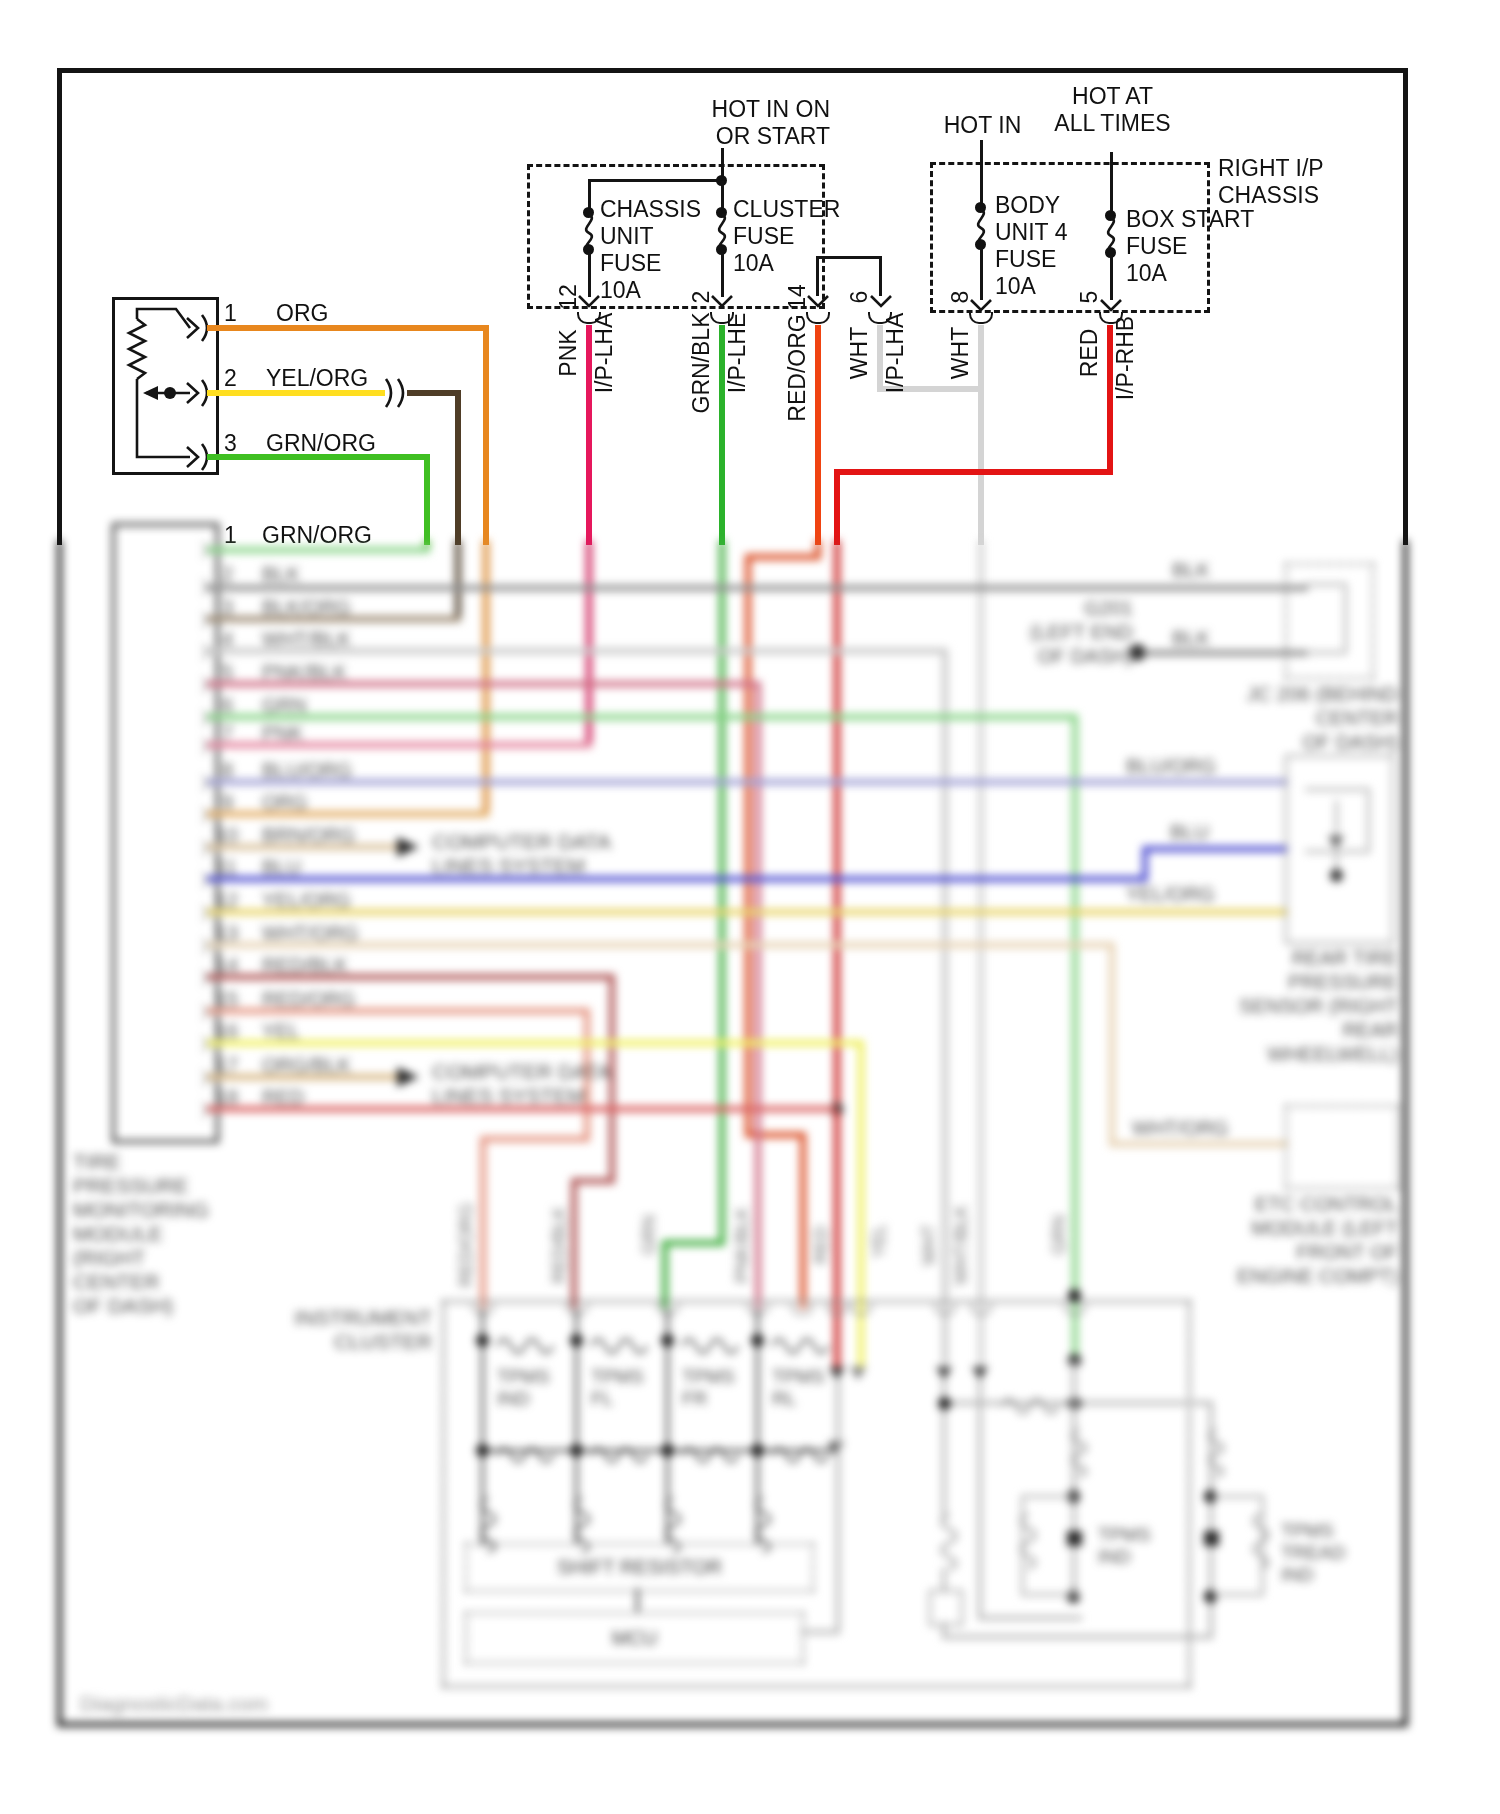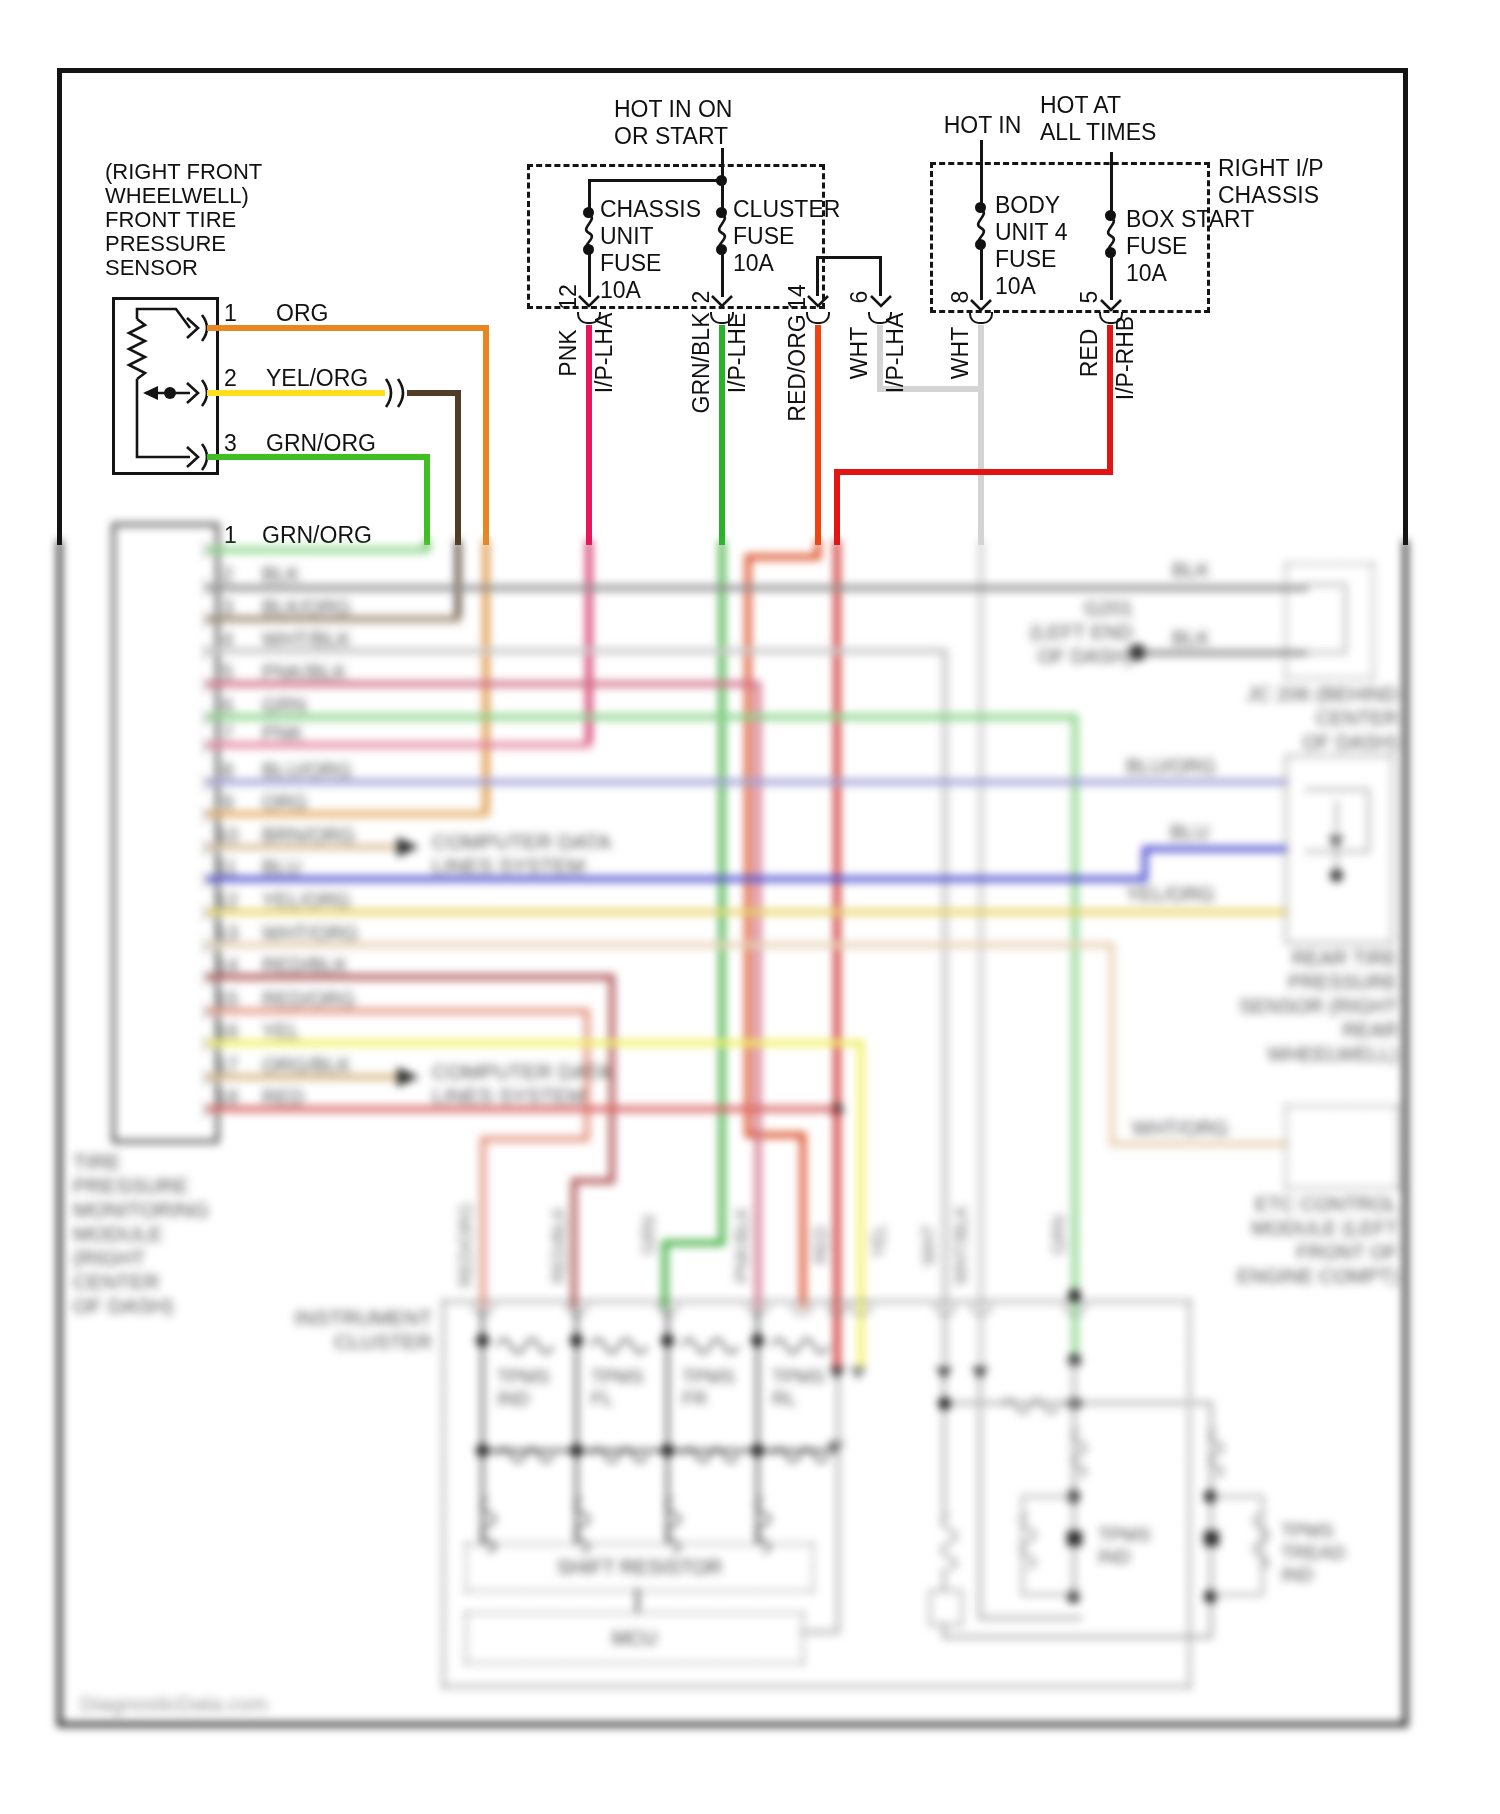--- a/index.html
+++ b/index.html
@@ -41,25 +41,20 @@
 <body>
 
 <div id="stage">
 
   <div class="layer">
 
     <div class="ln" style="left:57px;top:68px;width:1351px;height:5px"></div>
     <div class="ln" style="left:57px;top:68px;width:5px;height:477px"></div>
     <div class="ln" style="left:1403px;top:73px;width:5px;height:472px"></div>
 
-    <div class="tb" style="left:105px;top:160px;width:230px;font-size:22px;line-height:24px">(RIGHT FRONT
-WHEELWELL)
-FRONT TIRE
-PRESSURE
-SENSOR</div>
 
     <div class="ln" style="left:112px;top:297px;width:107px;height:3px"></div>
     <div class="ln" style="left:112px;top:297px;width:3px;height:178px"></div>
     <div class="ln" style="left:216px;top:297px;width:3px;height:178px"></div>
     <div class="ln" style="left:112px;top:472px;width:107px;height:3px"></div>
     <svg width="107" height="178" style="left:112px;top:297px">
       <polyline points="25,22 33,28 17,36 33,44 17,52 33,60 17,68 33,76 25,82" fill="none" stroke="#141414" stroke-width="2.6"></polyline>
       <path d="M25,22 V12 H64 L78,31" fill="none" stroke="#141414" stroke-width="2.6"></path>
       <path d="M25,82 V160 H78" fill="none" stroke="#141414" stroke-width="2.6"></path>
       <line x1="34" y1="96" x2="78" y2="96" stroke="#141414" stroke-width="2.6"></line>
@@ -101,21 +96,21 @@
     <div class="h" style="left: 207px; top: 390px; width: 178px; background-color: rgb(255, 222, 31);"></div>
     <svg width="26" height="30" style="left:383px;top:378px">
       <path d="M3,1 Q13,15 3,29" fill="none" stroke="#141414" stroke-width="2.6"></path>
       <path d="M15,1 Q25,15 15,29" fill="none" stroke="#141414" stroke-width="2.6"></path>
     </svg>
     <div class="h" style="left: 407px; top: 390px; width: 54px; background-color: rgb(79, 61, 39);"></div>
     <div class="v" style="left: 455px; top: 390px; height: 155px; background-color: rgb(79, 61, 39);"></div>
     <div class="h" style="left: 207px; top: 454px; width: 223px; background-color: rgb(63, 191, 34);"></div>
     <div class="v" style="left: 424px; top: 454px; height: 91px; background-color: rgb(63, 191, 34);"></div>
 
-    <div class="tb" style="left:614px;top:96px;width:185px;text-align:left">HOT IN ON
+    <div class="tb" style="left:645px;top:96px;width:185px;text-align:right">HOT IN ON
 OR START</div>
     <div class="ln" style="left:721px;top:148px;width:3px;height:34px"></div>
 
     <div class="dash" style="left:527px;top:164px;width:292px;height:139px"></div>
     <div class="ln" style="left:588px;top:179px;width:136px;height:3px"></div>
     <div class="dot" style="left:716px;top:175px;width:11px;height:11px"></div>
 
     <div class="ln" style="left:588px;top:181px;width:3px;height:32px"></div>
     <div class="dot" style="left:583px;top:207px;width:11px;height:11px"></div>
     <svg width="16" height="36" style="left:582px;top:214px">
@@ -149,21 +144,21 @@
     <div class="ln" style="left:816px;top:256px;width:3px;height:40px"></div>
     <div class="ln" style="left:879px;top:256px;width:3px;height:40px"></div>
     <svg width="22" height="13" style="left:807px;top:295px">
         <path d="M1,1 L11,11 L21,1" fill="none" stroke="#141414" stroke-width="2.6"></path>
       </svg>
     <svg width="22" height="13" style="left:870px;top:295px">
         <path d="M1,1 L11,11 L21,1" fill="none" stroke="#141414" stroke-width="2.6"></path>
       </svg>
 
     <div class="tb" style="left:935px;top:112px;width:95px;text-align:center">HOT IN</div>
-    <div class="tb" style="left:1040px;top:92px;width:145px;text-align:left">HOT AT
+    <div class="tb" style="left:1040px;top:83px;width:145px;text-align:center">HOT AT
 ALL TIMES</div>
 
     <div class="dash" style="left:930px;top:162px;width:274px;height:145px"></div>
     <div class="tb" style="left:1218px;top:155px;width:140px">RIGHT I/P
 CHASSIS</div>
 
     <div class="ln" style="left:980px;top:140px;width:3px;height:68px"></div>
     <div class="dot" style="left:975px;top:202px;width:11px;height:11px"></div>
     <svg width="16" height="36" style="left:974px;top:209px">
         <path d="M7,0 C17,6 -3,14 7,19 C17,24 -3,32 7,36" fill="none" stroke="#141414" stroke-width="2.6"></path>

